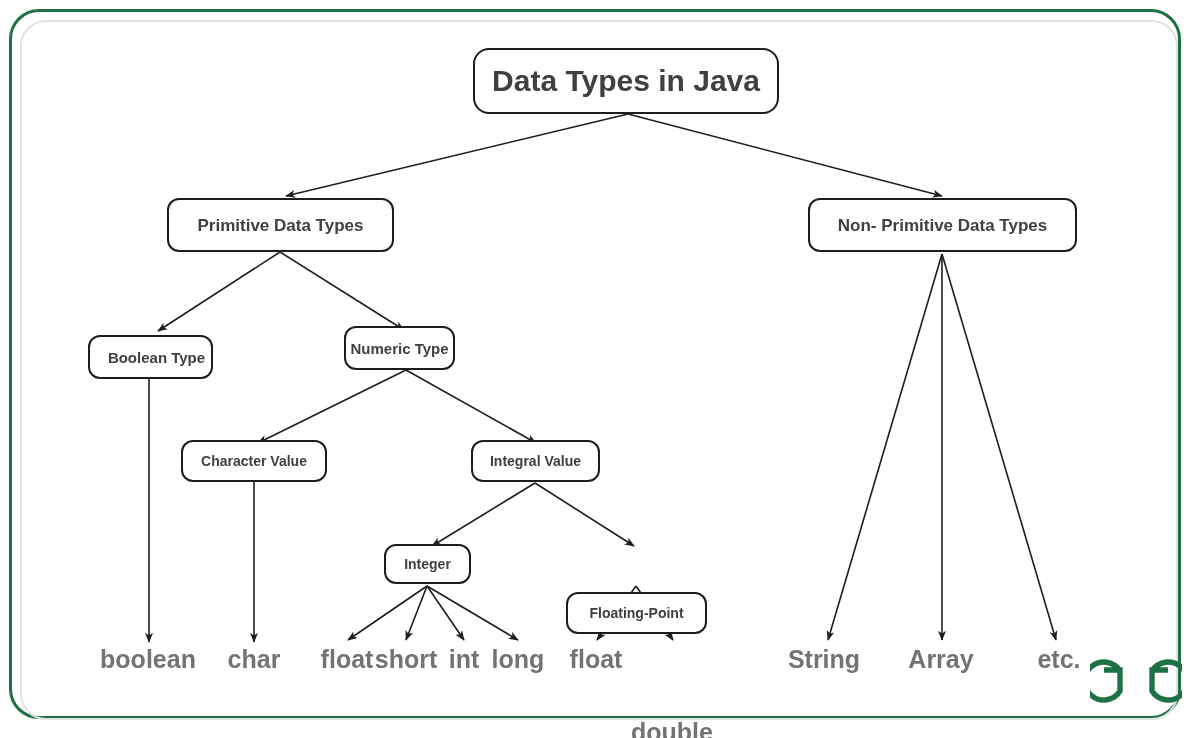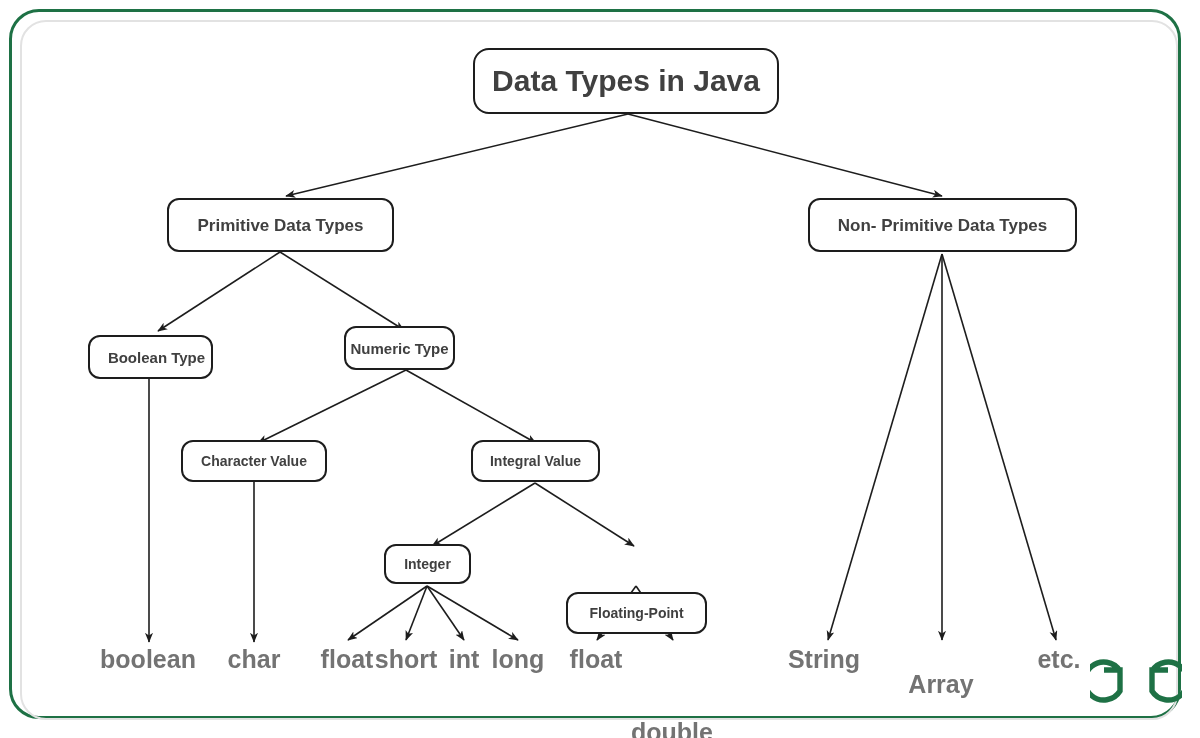--- a/index.html
+++ b/index.html
@@ -117,21 +117,21 @@
 
   <div class="leaf" style="left:148px;top:647px;">boolean</div>
   <div class="leaf" style="left:254px;top:647px;">char</div>
   <div class="leaf" style="left:347px;top:647px;">float</div>
   <div class="leaf" style="left:406px;top:647px;">short</div>
   <div class="leaf" style="left:464px;top:647px;">int</div>
   <div class="leaf" style="left:518px;top:647px;">long</div>
   <div class="leaf" style="left:596px;top:647px;">float</div>
   <div class="leaf" style="left:672px;top:676px;margin-top:44px;">double</div>
   <div class="leaf" style="left:824px;top:647px;">String</div>
-  <div class="leaf" style="left:941px;top:647px;margin-top:25px;">Array</div>
+  <div class="leaf" style="left:941px;top:647px;">Array</div>
   <div class="leaf" style="left:1059px;top:647px;">etc.</div>
 
   <div class="logo">
     <svg width="92" height="62" viewBox="0 0 92 62" xmlns="http://www.w3.org/2000/svg" aria-label="GeeksforGeeks logo">
       <g fill="none" stroke="#1e7145" stroke-width="5.4">
 
         <path d="M30 21 A19 19 0 1 0 30 41 L30 41 L30 20 L14 20"></path>
 
         <path d="M62 21 A19 19 0 1 1 62 41 L62 41 L62 20 L78 20"></path>
       </g>

